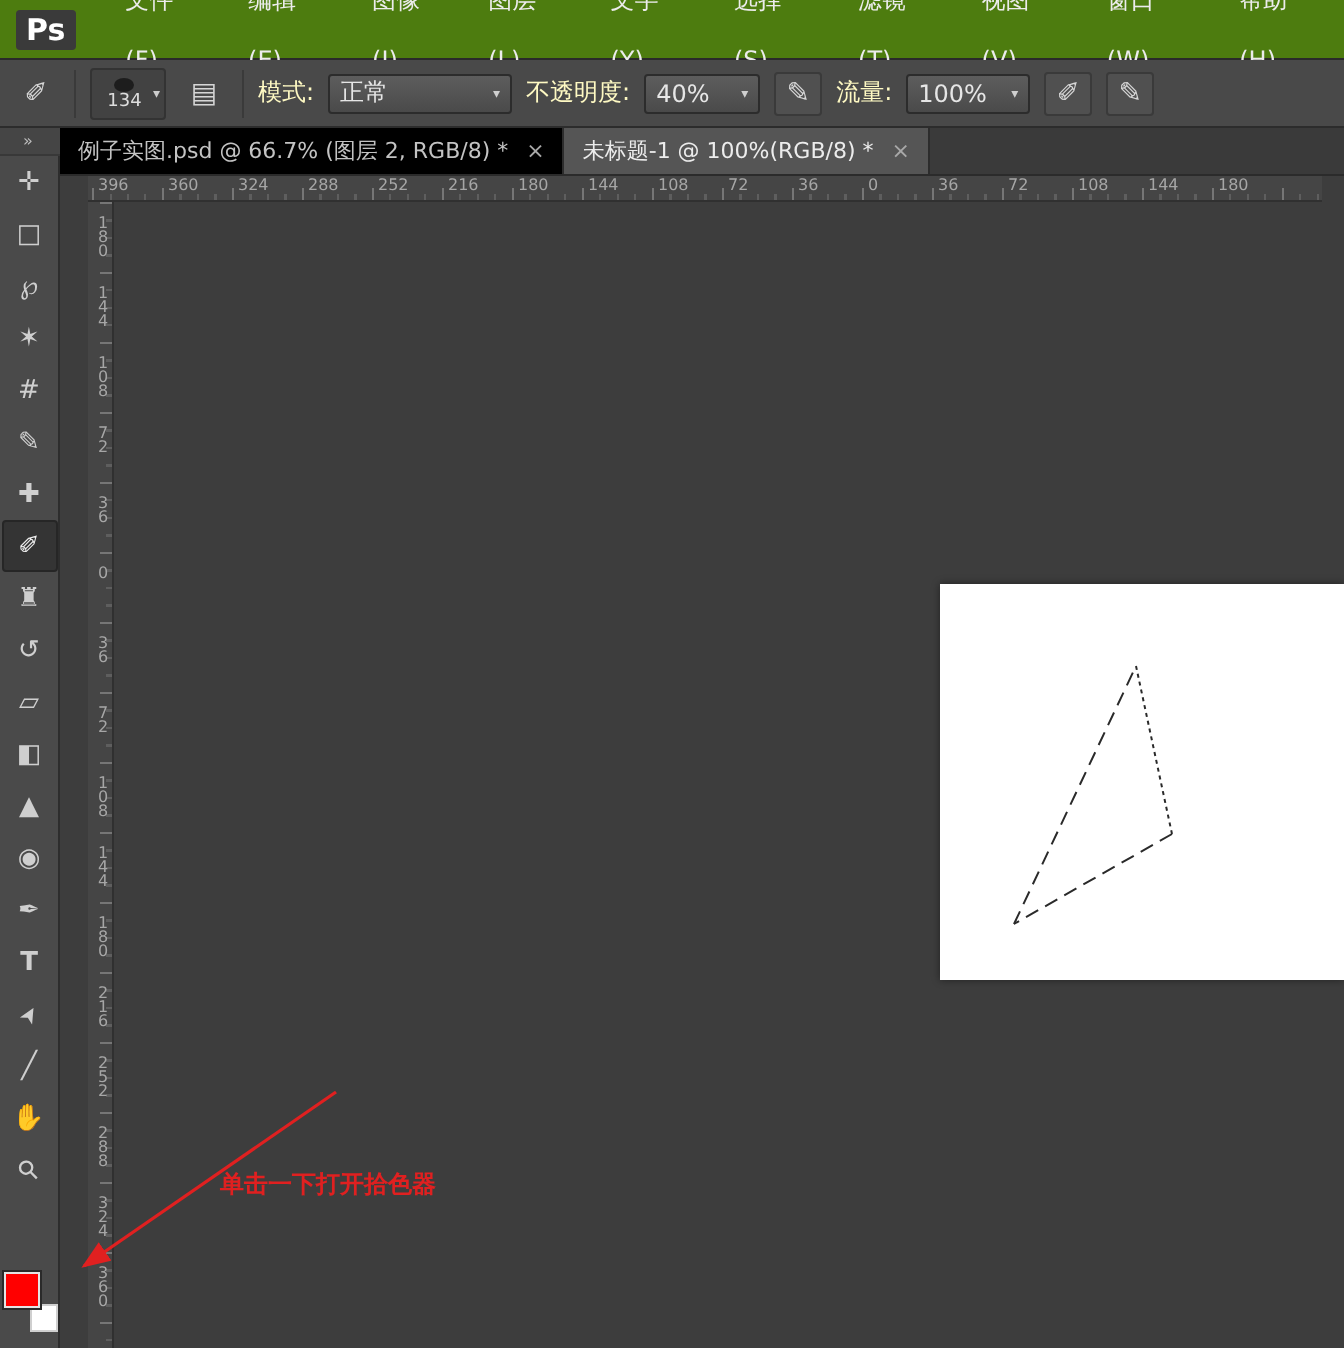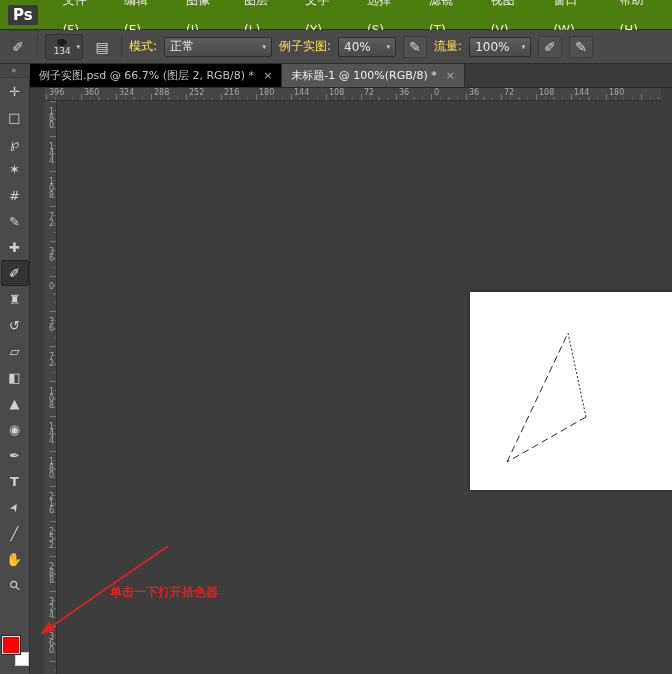--- a/index.html
+++ b/index.html
@@ -15,24 +15,24 @@
   .optionsbar { position:absolute; left:0; top:30px; width:672px; height:34px; background:#494949; border-bottom:1px solid #2c2c2c; display:flex; align-items:center; gap:7px; padding:0 6px; }
   .opt-icon { width:24px; height:22px; display:flex; align-items:center; justify-content:center; font-size:14px; color:#d6d6d6; background:#505050; border:1px solid #3a3a3a; border-radius:2px; }
   .opt-icon.noborder { background:transparent; border:none; }
   .vsep { width:1px; height:24px; background:#3a3a3a; }
   .brush-size { width:38px; height:26px; background:#424242; border:1px solid #333; border-radius:2px; display:flex; align-items:center; padding:0 2px; }
   .brush-size .col { flex:1; display:flex; flex-direction:column; align-items:center; }
   .brush-blob { width:10px; height:7px; background:#1d1d1d; border-radius:50%; margin-top:2px; }
   .brush-size .num { font-size:9px; color:#ddd; line-height:10px; }
   .dd { display:flex; align-items:center; height:20px; background:linear-gradient(#5d5d5d,#4a4a4a); border:1px solid #2c2c2c; border-radius:2px; padding:0 5px; font-size:12px; color:#e6e6e6; }
   .dd .caret { margin-left:auto; padding-left:6px; font-size:7px; color:#cfcfcf; }
-  .dd-mode { width:108px; }
+  .dd-mode { width:92px; }
   .dd-opacity { width:58px; }
   .dd-flow { width:62px; }
-  .opt-label { font-size:12px; color:#fde047; }
+  .opt-label { font-size:12px; color:#fef9c3; }
 
   
   .toolbar { position:absolute; left:0; top:64px; width:30px; height:610px; background:#4a4a4a; border-right:1px solid #2d2d2d; display:flex; flex-direction:column; align-items:center; }
   .collapse { width:30px; height:14px; font-size:8px; color:#bdbdbd; text-align:center; line-height:14px; background:#454545; border-bottom:1px solid #383838; letter-spacing:1px; }
   .tool { width:28px; height:26px; display:flex; align-items:center; justify-content:center; font-size:13px; color:#cfcfcf; cursor:default; }
   .tool.selected { background:#343434; border:1px solid #262626; border-radius:2px; color:#f0f0f0; }
   .tool-type { font-weight:bold; }
   .tool-zoom span { display:inline-block; transform:rotate(-45deg); }
   .tool-path span { display:inline-block; transform:rotate(-60deg); font-size:11px; }
   .swatches { margin-top:auto; margin-bottom:8px; position:relative; width:28px; height:30px; }
@@ -91,21 +91,21 @@
     </div>
     <span class="dd-caret" style="font-size:7px;color:#ccc;">▾</span>
   </div>
   <span class="opt-icon noborder">▤</span>
   <span class="vsep"></span>
   <span class="opt-label">模式:</span>
   <div class="dd dd-mode">
     <span>正常</span>
     <span class="caret">▾</span>
   </div>
-  <span class="opt-label">例子实图:</span>
+  <span class="opt-label">不透明度:</span>
   <div class="dd dd-opacity">
     <span>40%</span>
     <span class="caret">▾</span>
   </div>
   <span class="opt-icon">✎</span>
   <span class="opt-label">流量:</span>
   <div class="dd dd-flow">
     <span>100%</span>
     <span class="caret">▾</span>
   </div>

